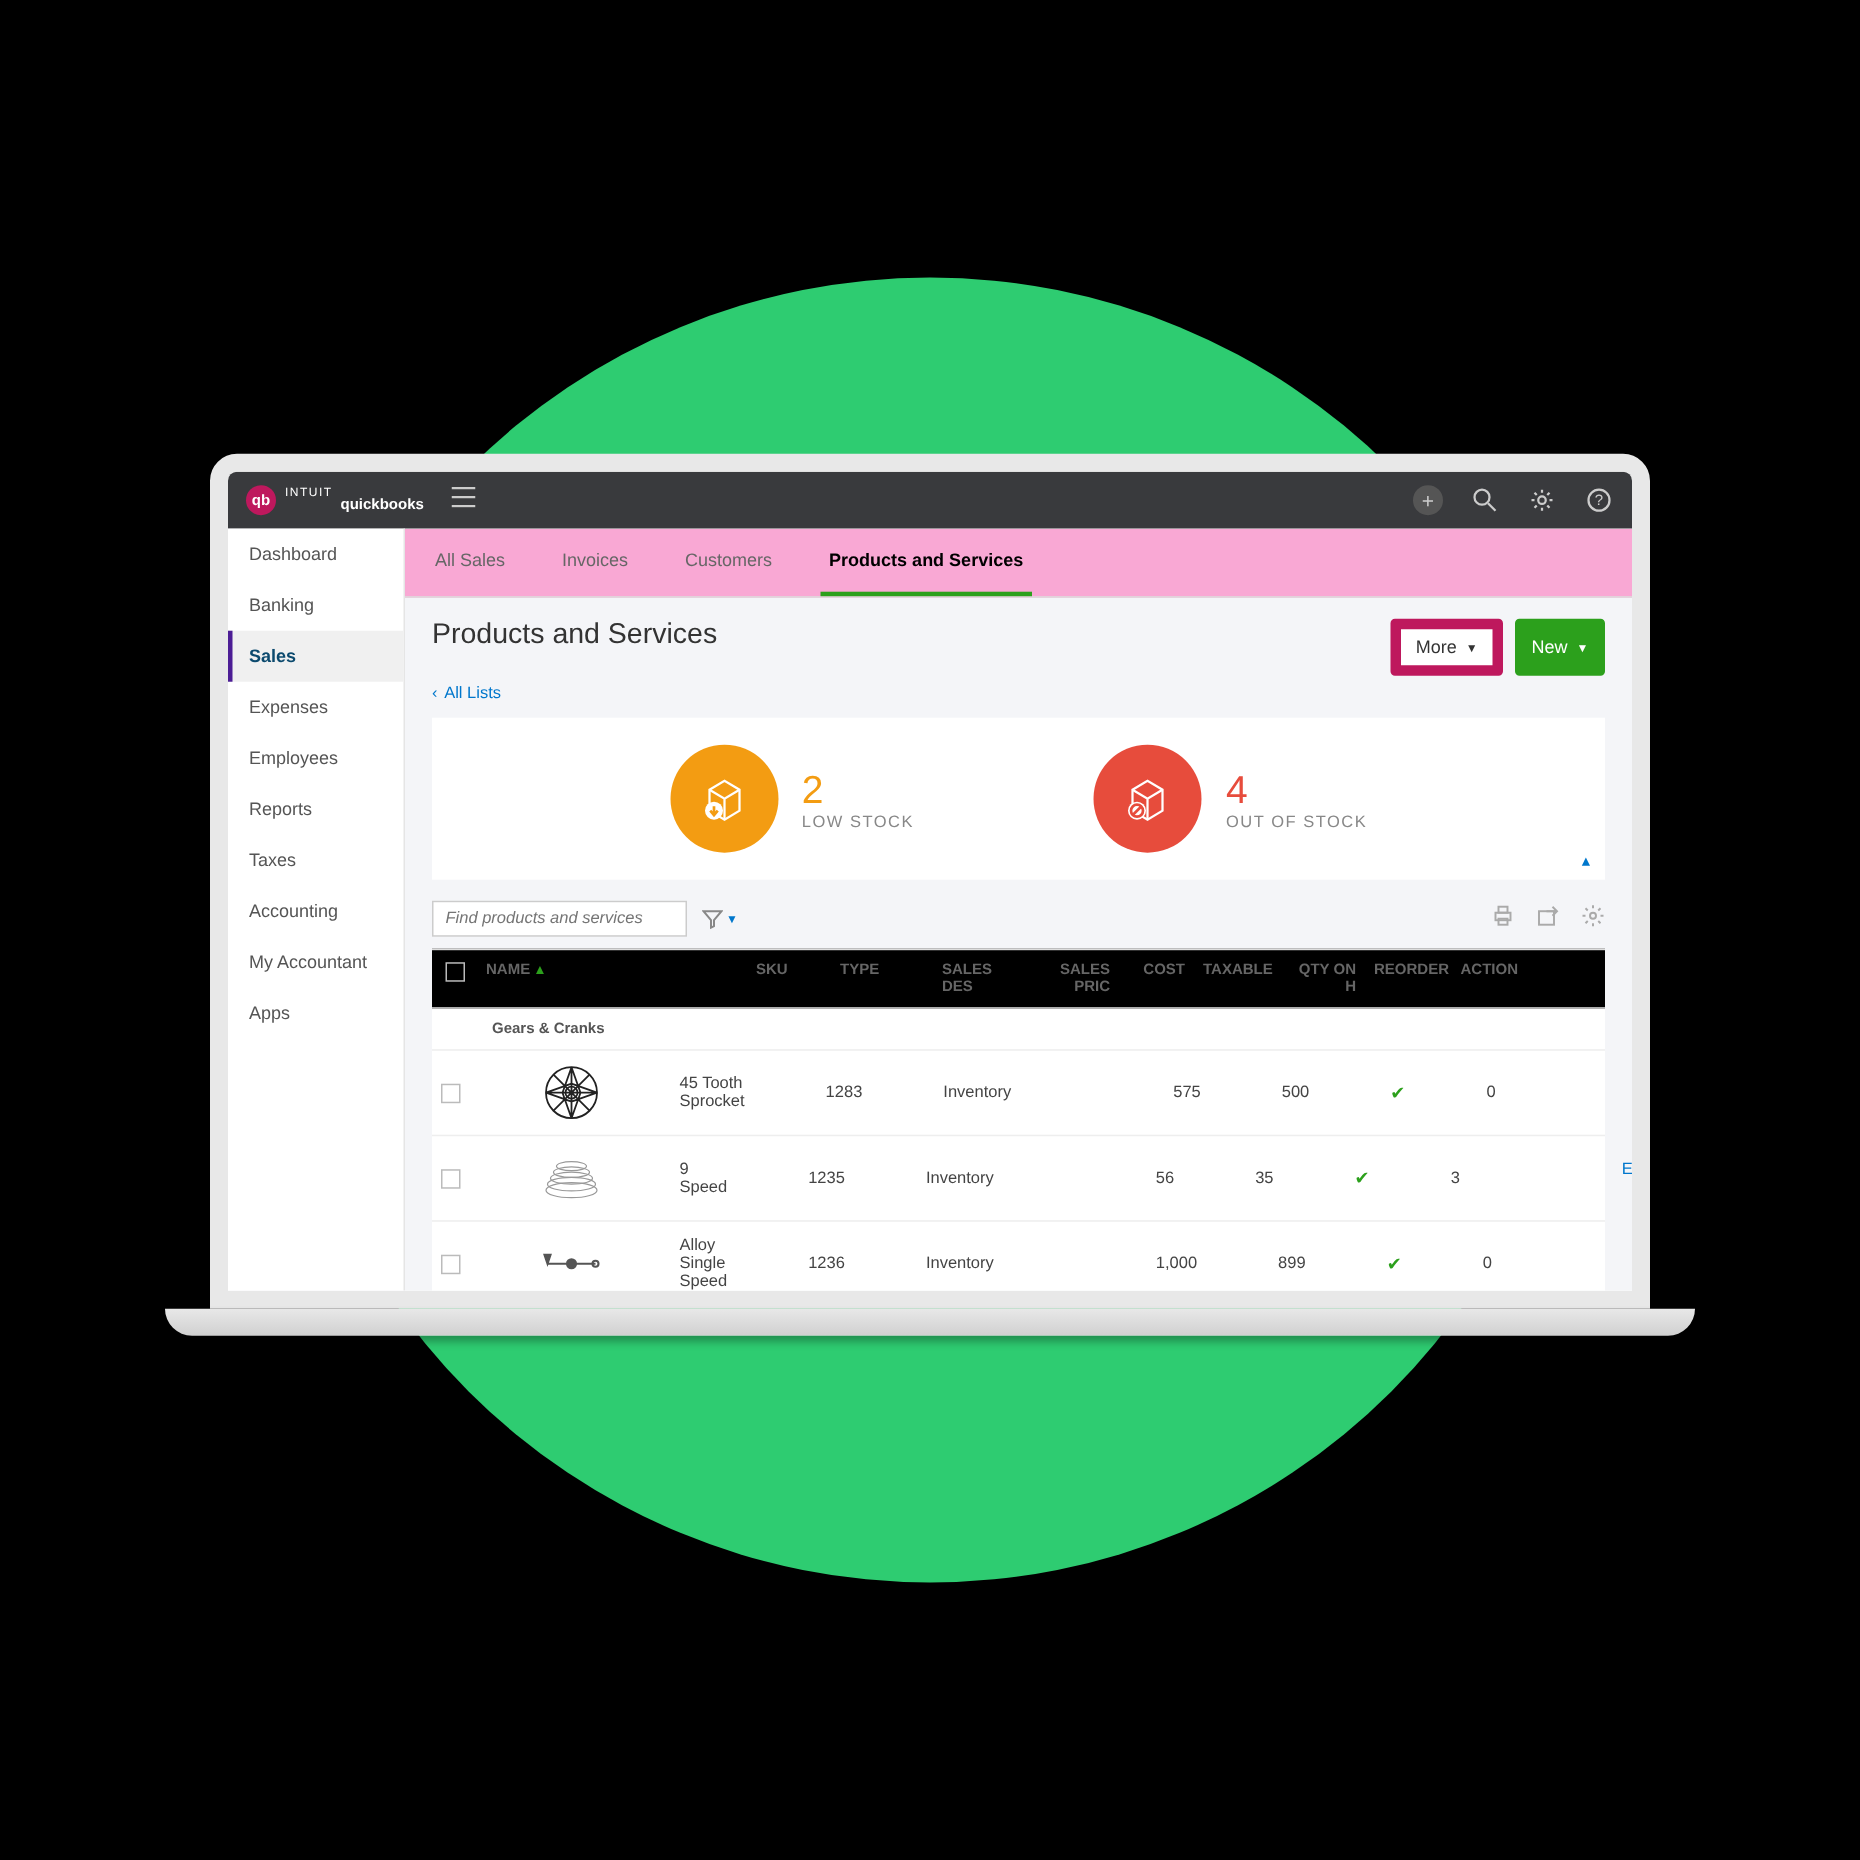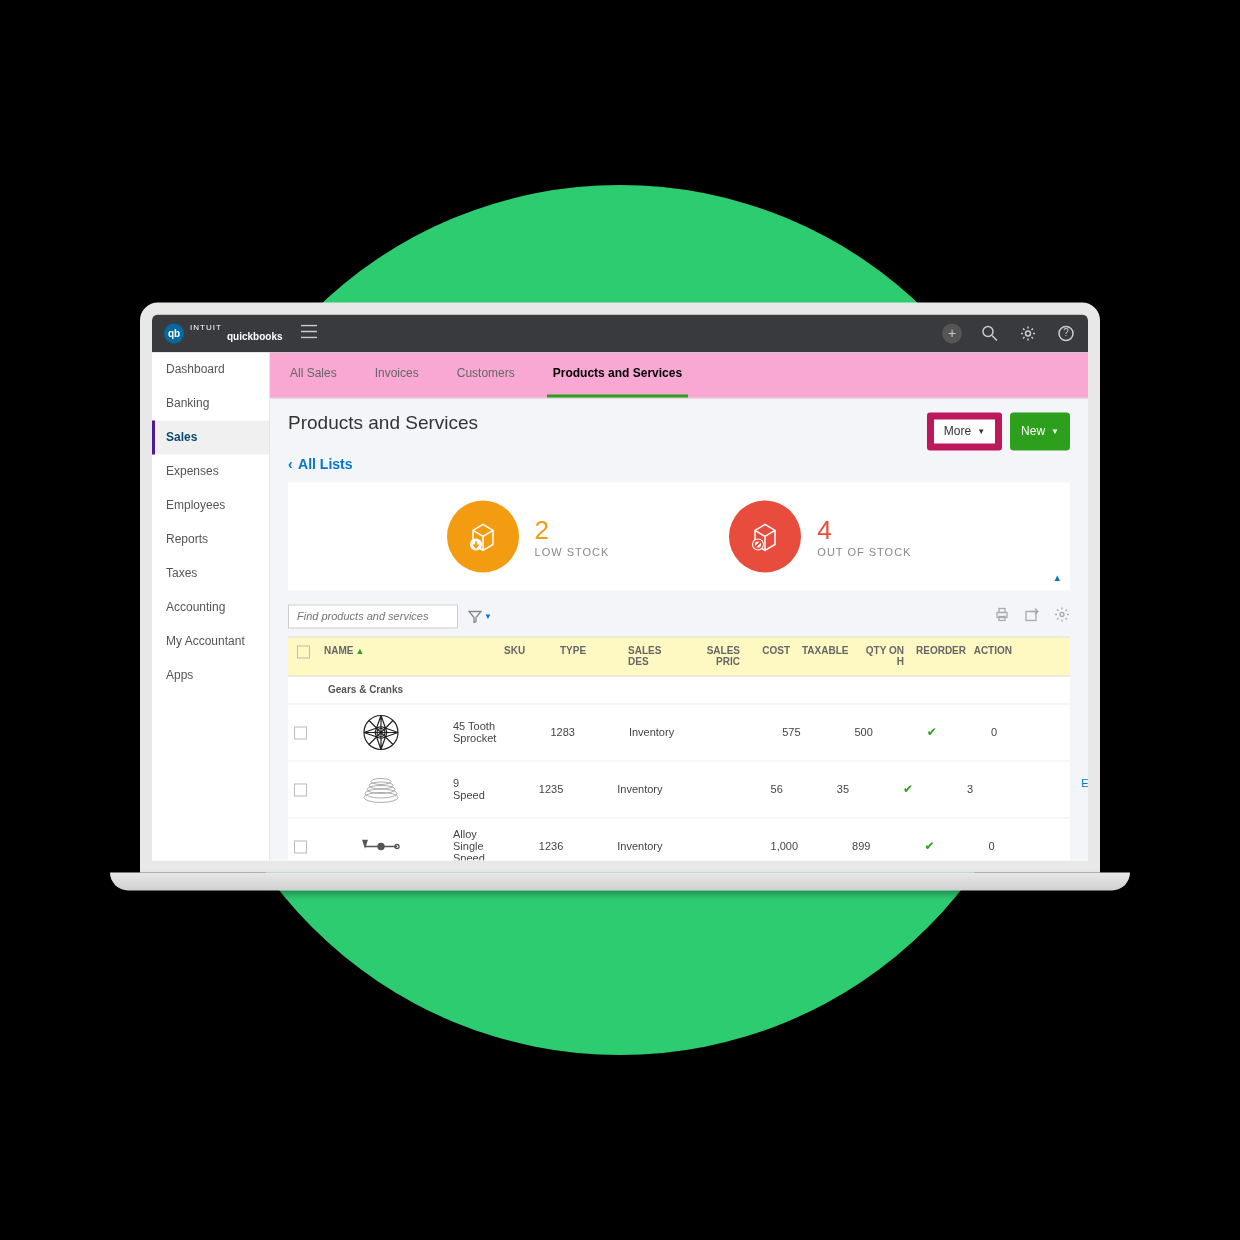--- a/index.html
+++ b/index.html
@@ -4,21 +4,21 @@
 <style>
 * { margin: 0; padding: 0; box-sizing: border-box; font-family: -apple-system, BlinkMacSystemFont, "Segoe UI", Helvetica, Arial, sans-serif; }
 body { width: 1240px; height: 1240px; background: #000; position: relative; overflow: hidden; }
 .green-circle { position: absolute; width: 870px; height: 870px; background: #2ecc71; border-radius: 50%; left: 50%; top: 50%; transform: translate(-50%, -50%); }
 .laptop { position: absolute; left: 50%; top: 50%; transform: translate(-50%, -54%); width: 960px; }
 .laptop-screen { background: #fff; border: 12px solid #e8e8e8; border-radius: 18px 18px 0 0; height: 570px; overflow: hidden; }
 .laptop-base { height: 18px; background: linear-gradient(#e8e8e8, #d0d0d0); border-radius: 0 0 18px 18px; margin: 0 -30px; box-shadow: 0 4px 6px rgba(0,0,0,0.3); }
 
 .topbar { background: #393a3d; height: 38px; display: flex; align-items: center; padding: 0 12px; color: #fff; }
 .logo { display: flex; align-items: center; gap: 6px; }
-.logo-badge { width: 20px; height: 20px; border-radius: 50%; background: #0369a1; display: flex; align-items: center; justify-content: center; font-size: 10px; font-weight: bold; color: #fff; }
+.logo-badge { width: 20px; height: 20px; border-radius: 50%; background: #be185d; display: flex; align-items: center; justify-content: center; font-size: 10px; font-weight: bold; color: #fff; }
 .logo-text { font-size: 10px; line-height: 1; }
 .logo-text .l1 { font-size: 8px; letter-spacing: 1px; }
 .logo-text .l2 { font-weight: 600; margin-left: 37px; }
 .hamburger { margin-left: 18px; cursor: pointer; }
 .topbar-right { margin-left: auto; display: flex; align-items: center; gap: 18px; }
 .top-icon { width: 20px; height: 20px; display: flex; align-items: center; justify-content: center; cursor: pointer; color: #ccc; }
 .plus-circle { width: 20px; height: 20px; border-radius: 50%; background: #555; display: flex; align-items: center; justify-content: center; font-size: 14px; }
 
 .main-wrap { display: flex; height: calc(100% - 38px); background: #f4f5f8; }
 .sidebar { width: 118px; background: #fff; border-right: 1px solid #e5e5e5; flex-shrink: 0; }
@@ -31,21 +31,21 @@
 .tab.active { color: #000; font-weight: 600; border-bottom-color: #2ca01c; }
 
 .page-header { padding: 14px 18px 6px; display: flex; align-items: flex-start; }
 .page-title { font-size: 19px; font-weight: 400; color: #333; }
 .header-actions { margin-left: auto; display: flex; gap: 8px; }
 .btn { padding: 5px 10px; font-size: 12px; border-radius: 3px; cursor: pointer; display: flex; align-items: center; gap: 6px; }
 .btn-more { background: #fff; border: 7px solid #be185d; color: #333; }
 .btn-new { background: #2ca01c; border: 1px solid #2ca01c; color: #fff; }
 .caret { font-size: 8px; }
 
-.breadcrumb { padding: 0 18px 10px; font-size: 14px; font-weight: bold; }
+.breadcrumb { padding: 0 18px 10px; font-size: 11px; }
 .breadcrumb a { color: #0077cc; text-decoration: none; cursor: pointer; }
 .breadcrumb .chev { color: #0077cc; margin-right: 2px; }
 
 .stats-box { background: #fff; margin: 0 18px; padding: 18px 40px; display: flex; gap: 120px; justify-content: center; position: relative; }
 .stat { display: flex; align-items: center; gap: 16px; }
 .stat-circle { width: 72px; height: 72px; border-radius: 50%; display: flex; align-items: center; justify-content: center; position: relative; }
 .stat-circle.orange { background: #f39c12; }
 .stat-circle.red { background: #e74c3c; }
 .stat-info .num { font-size: 26px; font-weight: 300; }
 .stat-info.orange .num { color: #f39c12; }
@@ -53,21 +53,21 @@
 .stat-info .lbl { font-size: 11px; color: #888; letter-spacing: 1px; }
 .collapse-caret { position: absolute; right: 10px; bottom: 6px; color: #0077cc; cursor: pointer; font-size: 11px; }
 
 .table-controls { padding: 14px 18px 8px; display: flex; align-items: center; gap: 10px; }
 .search-box { border: 1px solid #ccc; padding: 5px 8px; font-size: 11px; width: 170px; color: #aaa; background: #fff; font-style: italic; }
 .filter-icon { color: #888; cursor: pointer; display: flex; align-items: center; gap: 2px; }
 .tbl-icons { margin-left: auto; display: flex; gap: 14px; color: #aaa; }
 .tbl-icons span { cursor: pointer; }
 
 .data-table { margin: 0 18px; background: #fff; }
-.thead { display: flex; border-top: 1px solid #ddd; border-bottom: 1px solid #ddd; background: #fef9c3; }
+.thead { display: flex; border-top: 1px solid #ddd; border-bottom: 1px solid #ddd; background: #000000; }
 .th, .td { padding: 8px 6px; font-size: 10px; color: #555; }
 .th { text-transform: uppercase; font-weight: 600; color: #666; }
 .col-cb { width: 30px; text-align: center; }
 .col-img { width: 50px; }
 .col-name { width: 130px; }
 .th.col-name { width: 180px; } 
 .col-sku { width: 56px; }
 .col-type { width: 68px; }
 .col-desc { width: 60px; }
 .col-price { width: 64px; text-align: right; }

